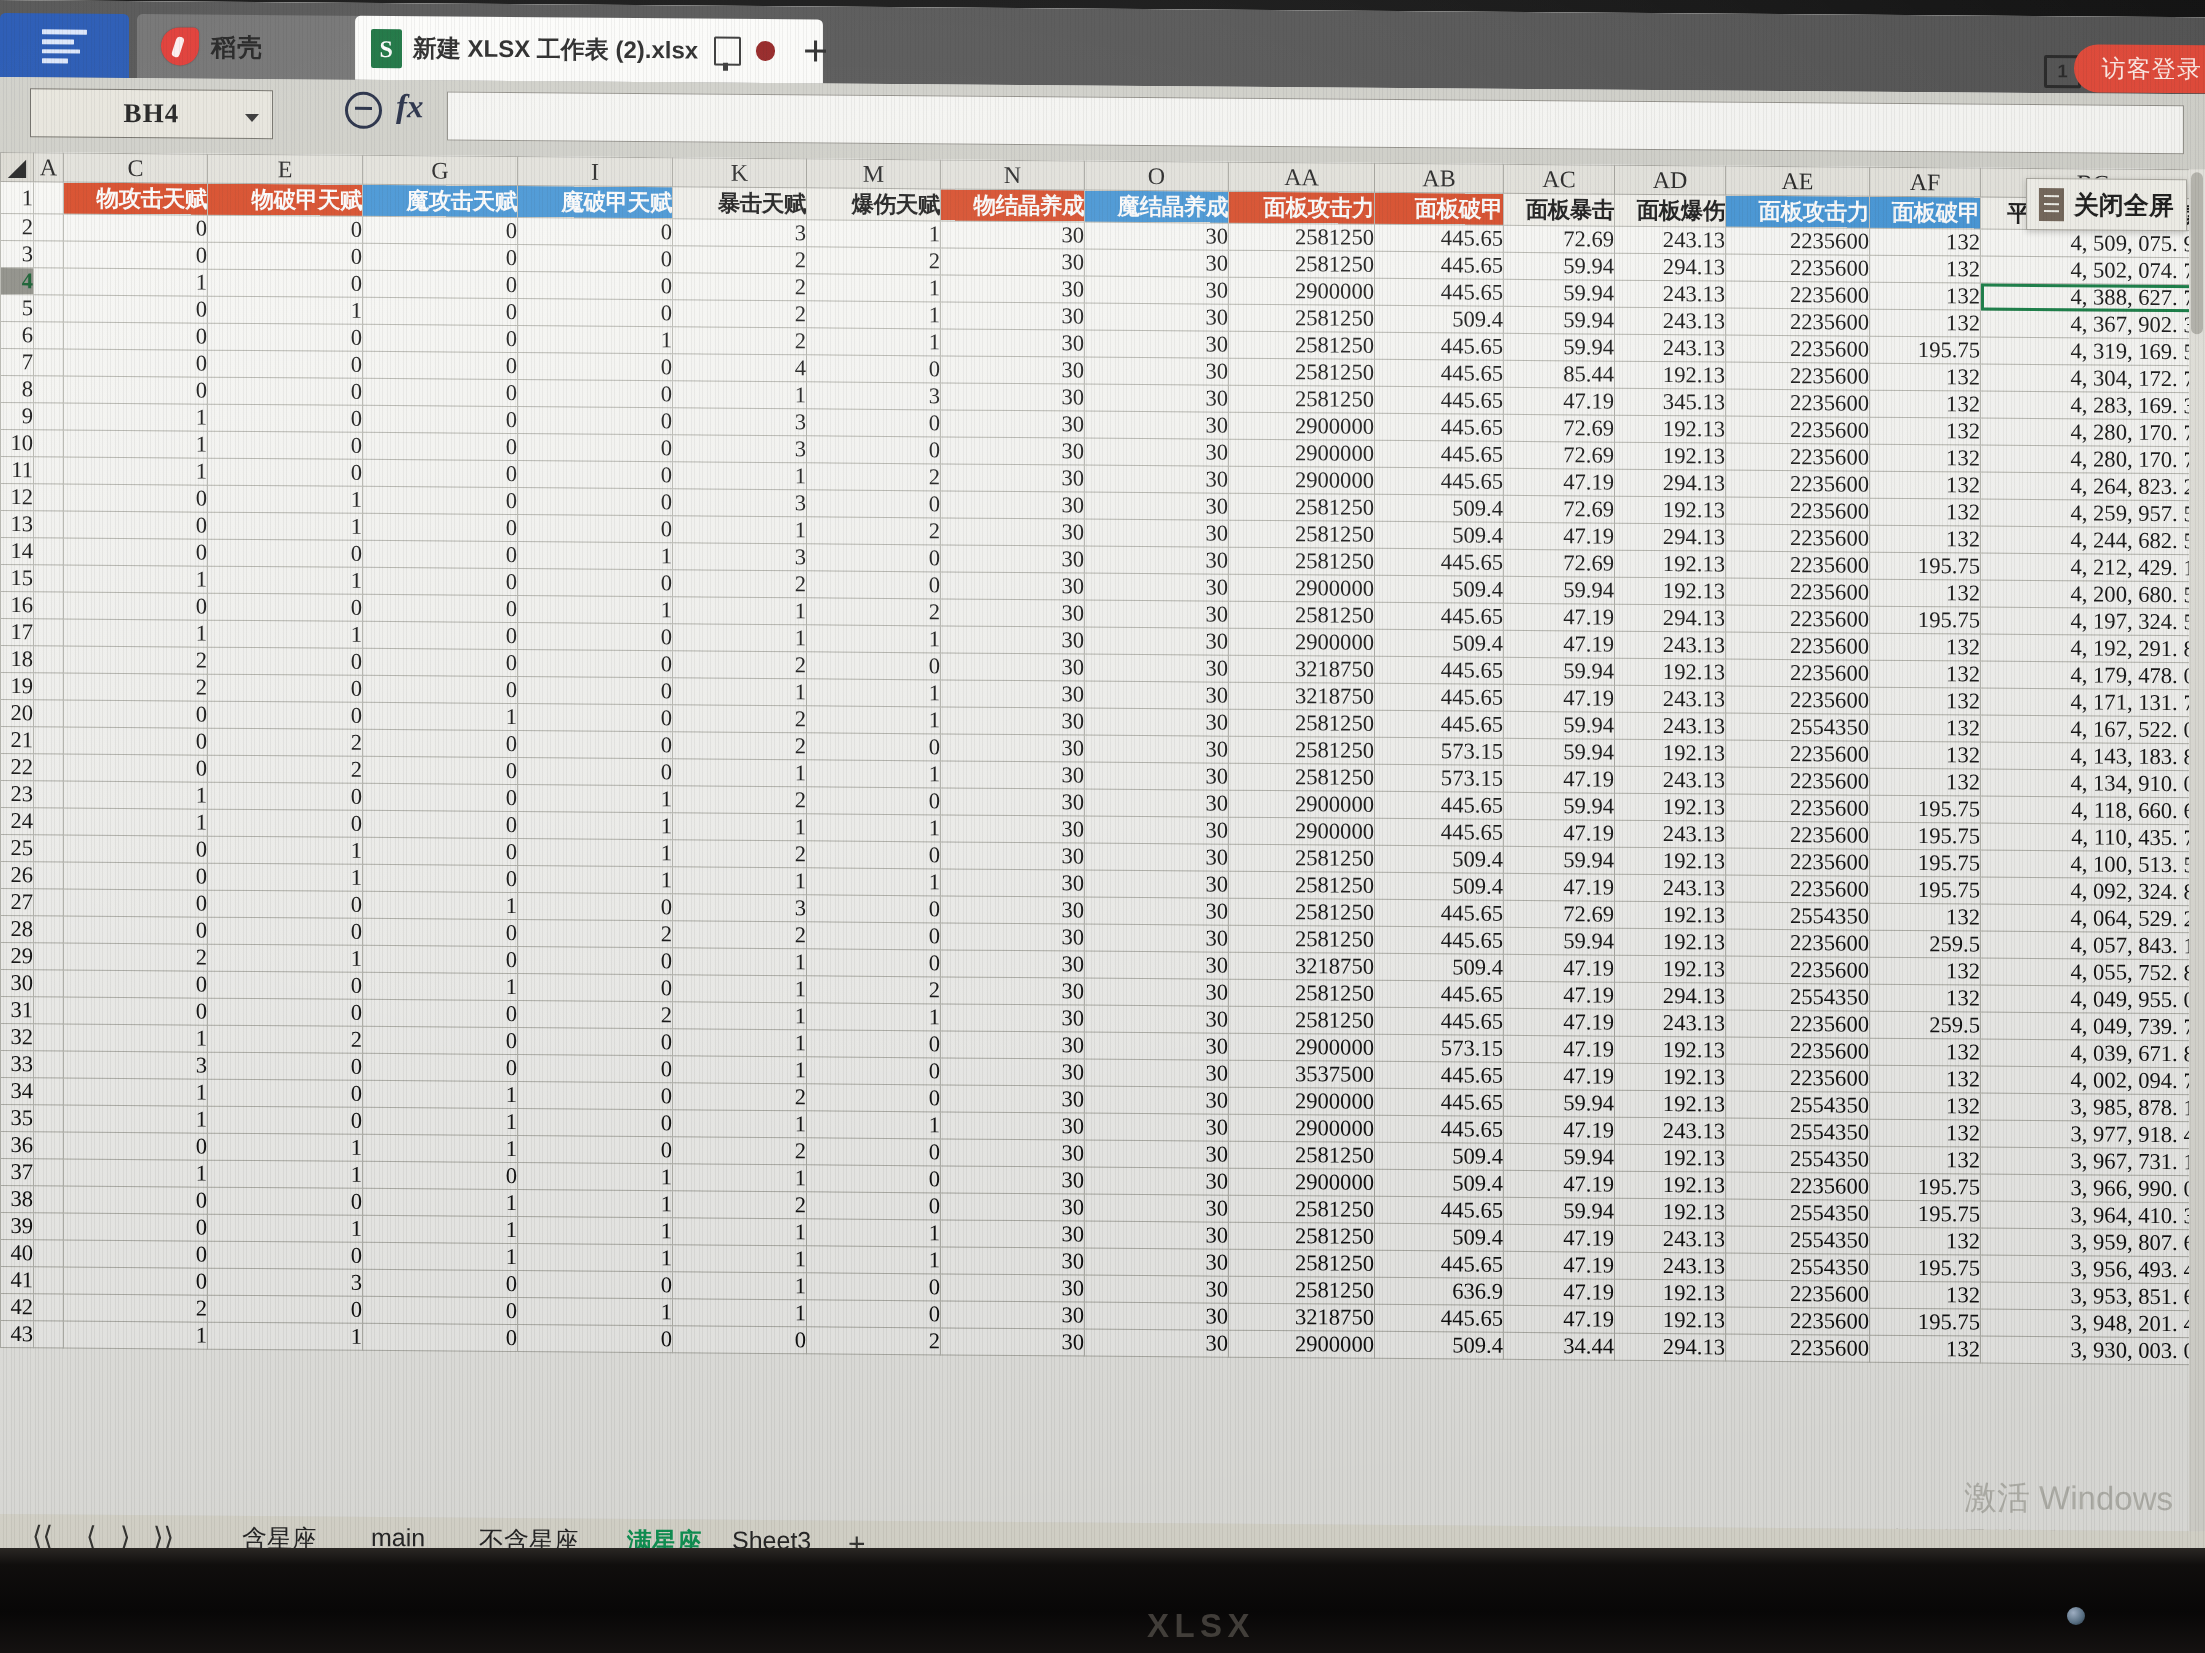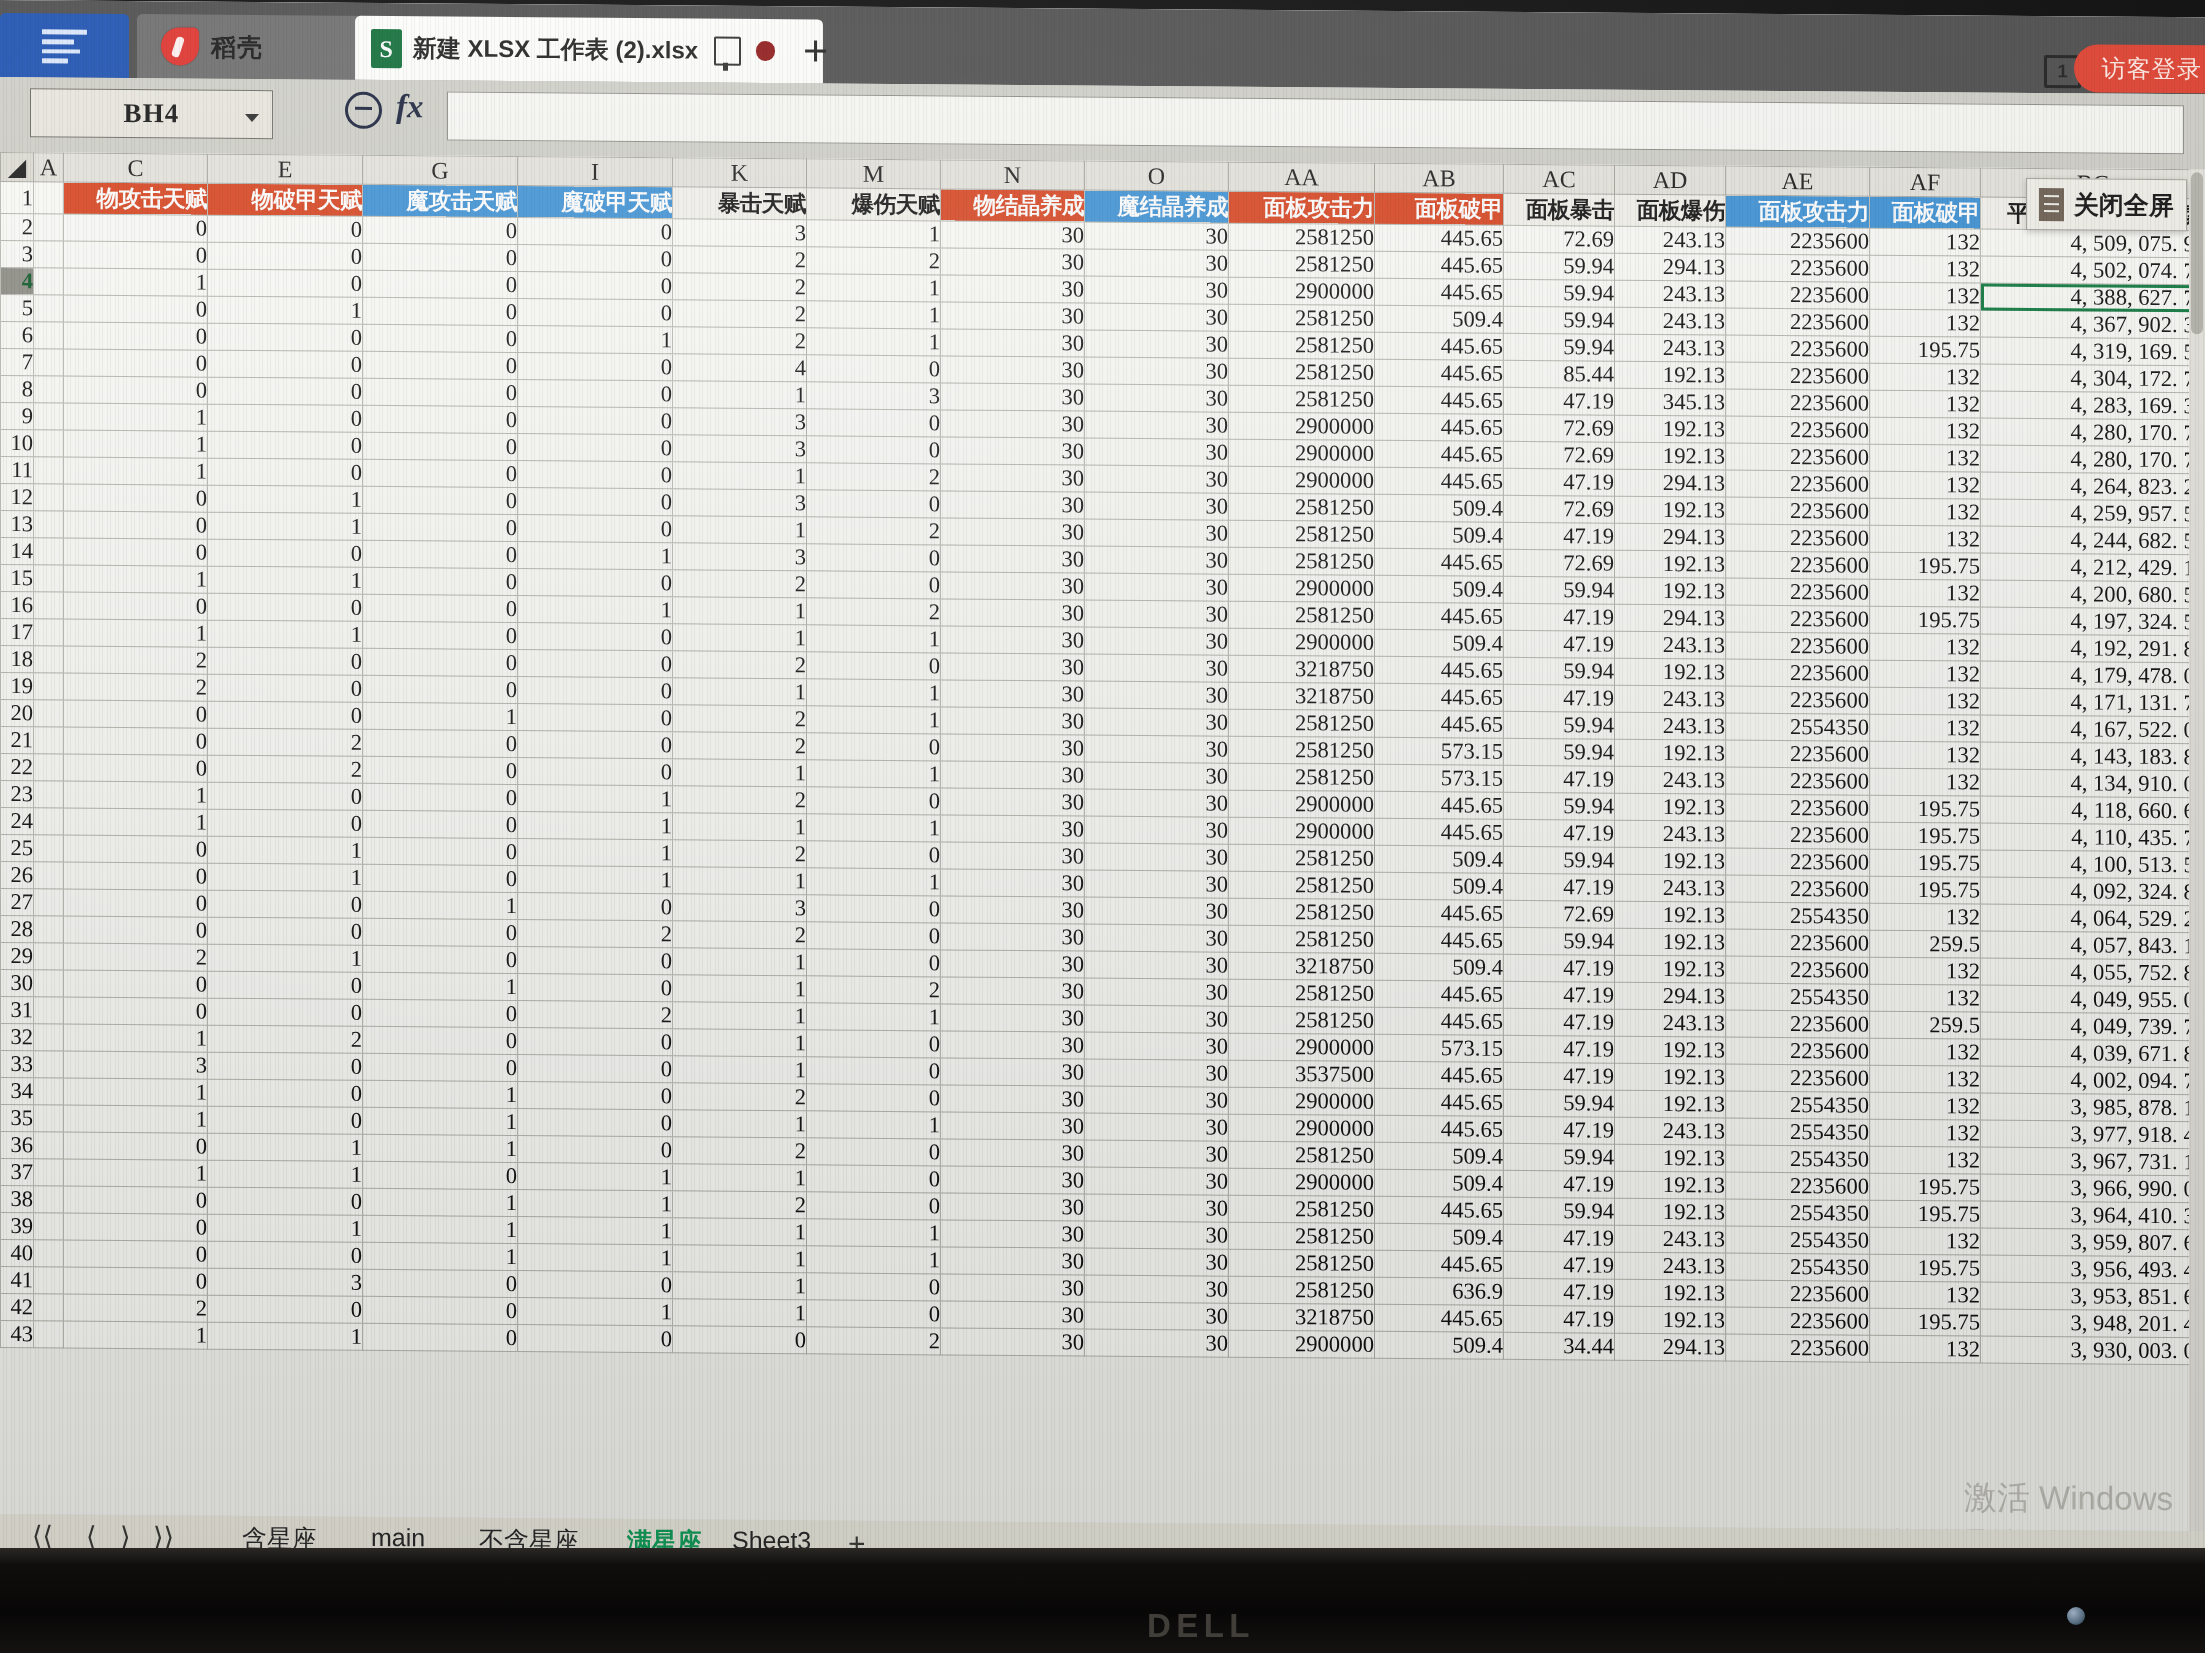--- a/index.html
+++ b/index.html
@@ -1053,16 +1053,16 @@
         <div class="stab" style="left: 479px;">不含星座</div>
         <div class="stab active" style="left: 627px;">满星座</div>
         <div class="stab" style="left: 732px;">Sheet3</div>
         <div class="stab plus" style="left: 848px;">+</div>
       </div>
 
   </div>
 
   <div id="glow"></div>
   <div id="bezel"></div>
-  <div id="dell">DELL</div>
+  <div id="dell">XLSX</div>
   <div id="led"></div>
 </div>
 
 
 </body></html>

